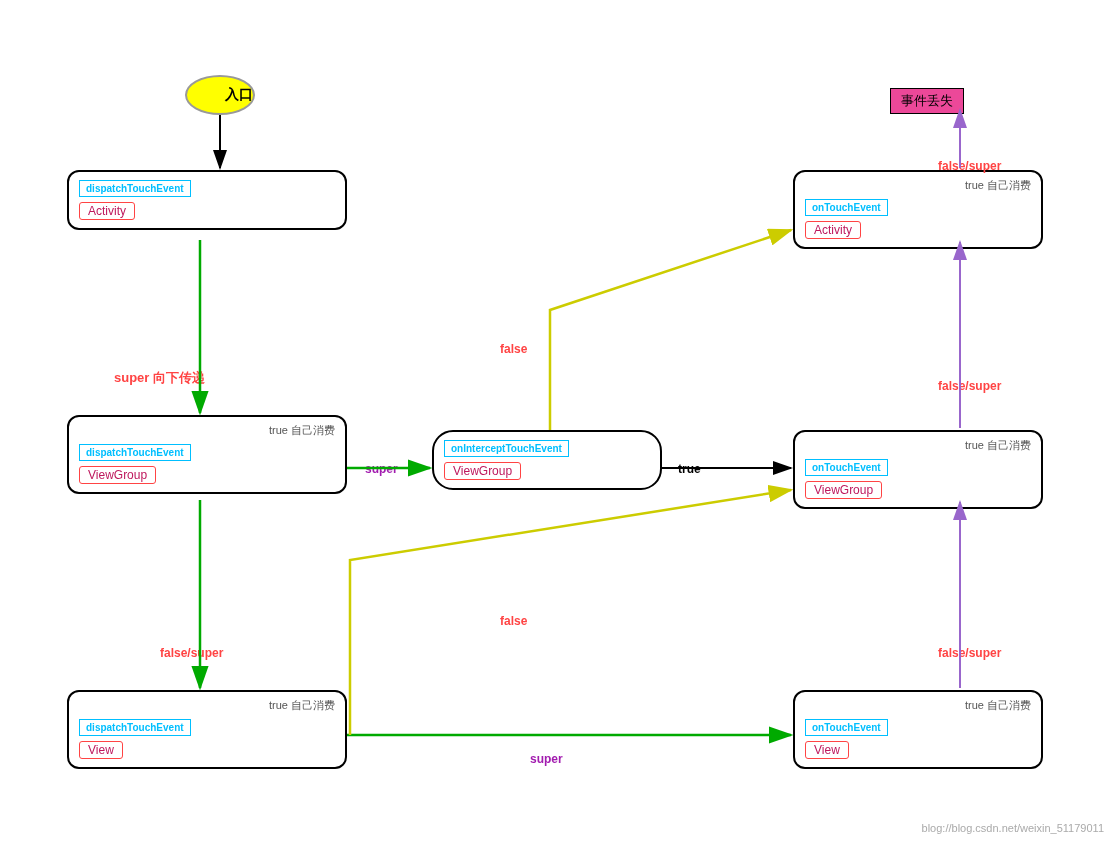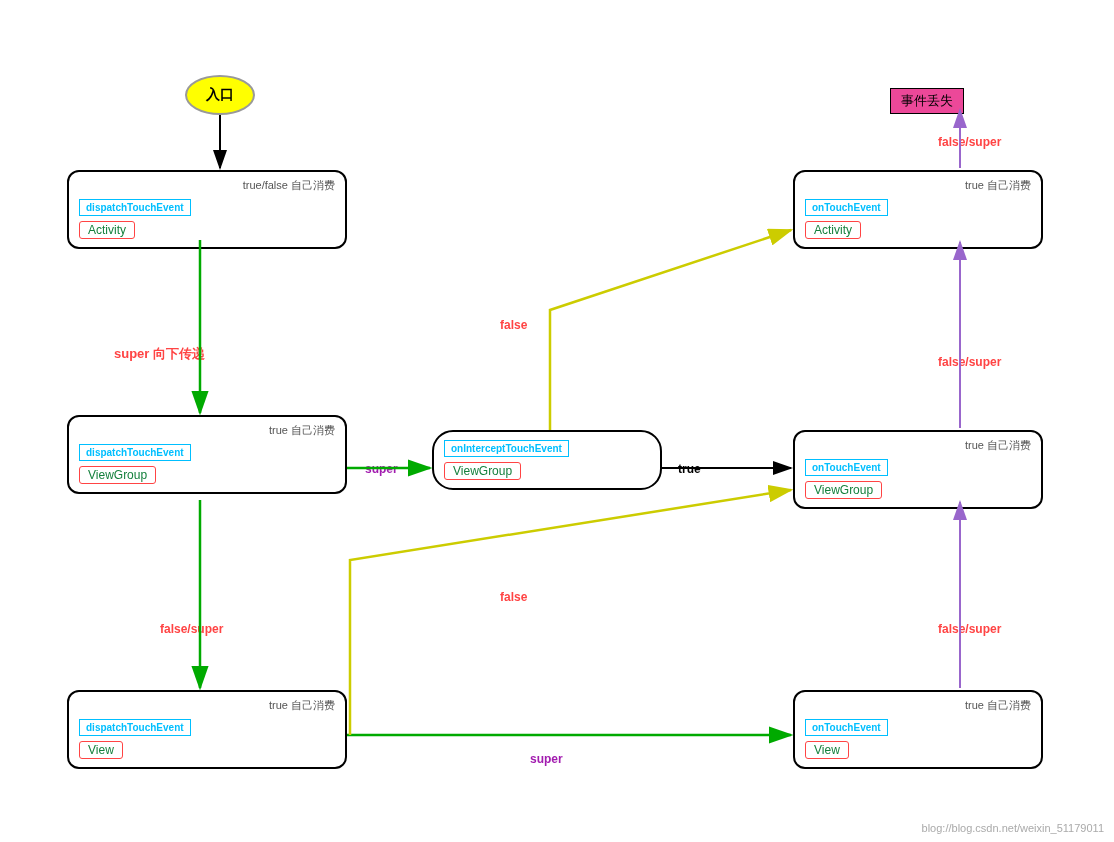--- a/index.html
+++ b/index.html
@@ -39,21 +39,21 @@
       font-weight: bold;
       color: #00bfff;
       border: 1.5px solid #00bfff;
       padding: 2px 6px;
       margin-bottom: 4px;
       display: inline-block;
     }
 
     .class-badge {
       border: 1.5px solid #ff4444;
-      color: #15803d;
+      color: #be185d;
       font-size: 12px;
       padding: 1px 8px;
       border-radius: 3px;
       display: inline-block;
     }
 
     
     .entry-oval {
       position: absolute;
       width: 70px;
@@ -68,21 +68,21 @@
       font-weight: bold;
     }
 
     
     .arrow-label {
       position: absolute;
       font-size: 12px;
       font-weight: bold;
     }
 
-    .label-red { color: #ff4444; }
+    .label-red { color: #ff4444; margin-top: 24px; }
     .label-green { color: #a21caf; }
     .label-black { color: #000; }
 
     
     .arrows-svg {
       position: absolute;
       top: 0; left: 0;
       width: 1114px;
       height: 842px;
       pointer-events: none;
@@ -104,30 +104,29 @@
       right: 10px;
       font-size: 11px;
       color: #aaa;
     }
   </style>
 </head>
 <body>
 
 <div class="diagram-container">
 
-  <div class="entry-oval" style="left:185px; top:75px;">
+  <div class="entry-oval" style="left:185px; top:75px;justify-content:flex-end;">
     <span>入口</span>
   </div>
 
   <div class="event-lost" style="left:890px; top:88px;">
     <span>事件丢失</span>
   </div>
 
   <div class="box" style="left:67px; top:170px; width:280px;">
-    <div class="box-label">true/false 自己消费</div>
     <div class="method-label">dispatchTouchEvent</div><br>
     <div class="class-badge">Activity</div>
   </div>
 
   <div class="box" style="left:67px; top:415px; width:280px;">
     <div class="box-label">true 自己消费</div>
     <div class="method-label">dispatchTouchEvent</div><br>
     <div class="class-badge">ViewGroup</div>
   </div>
 

